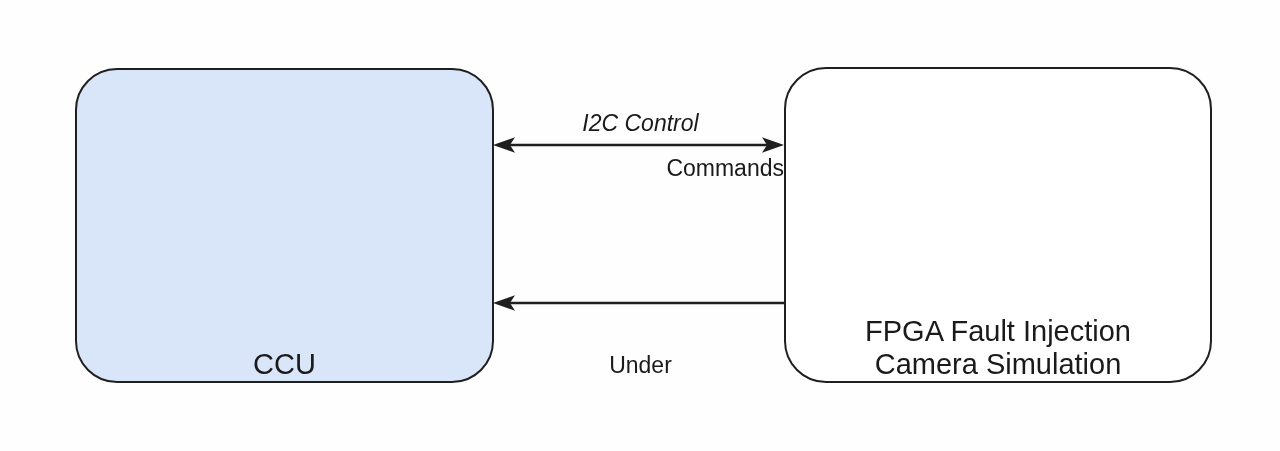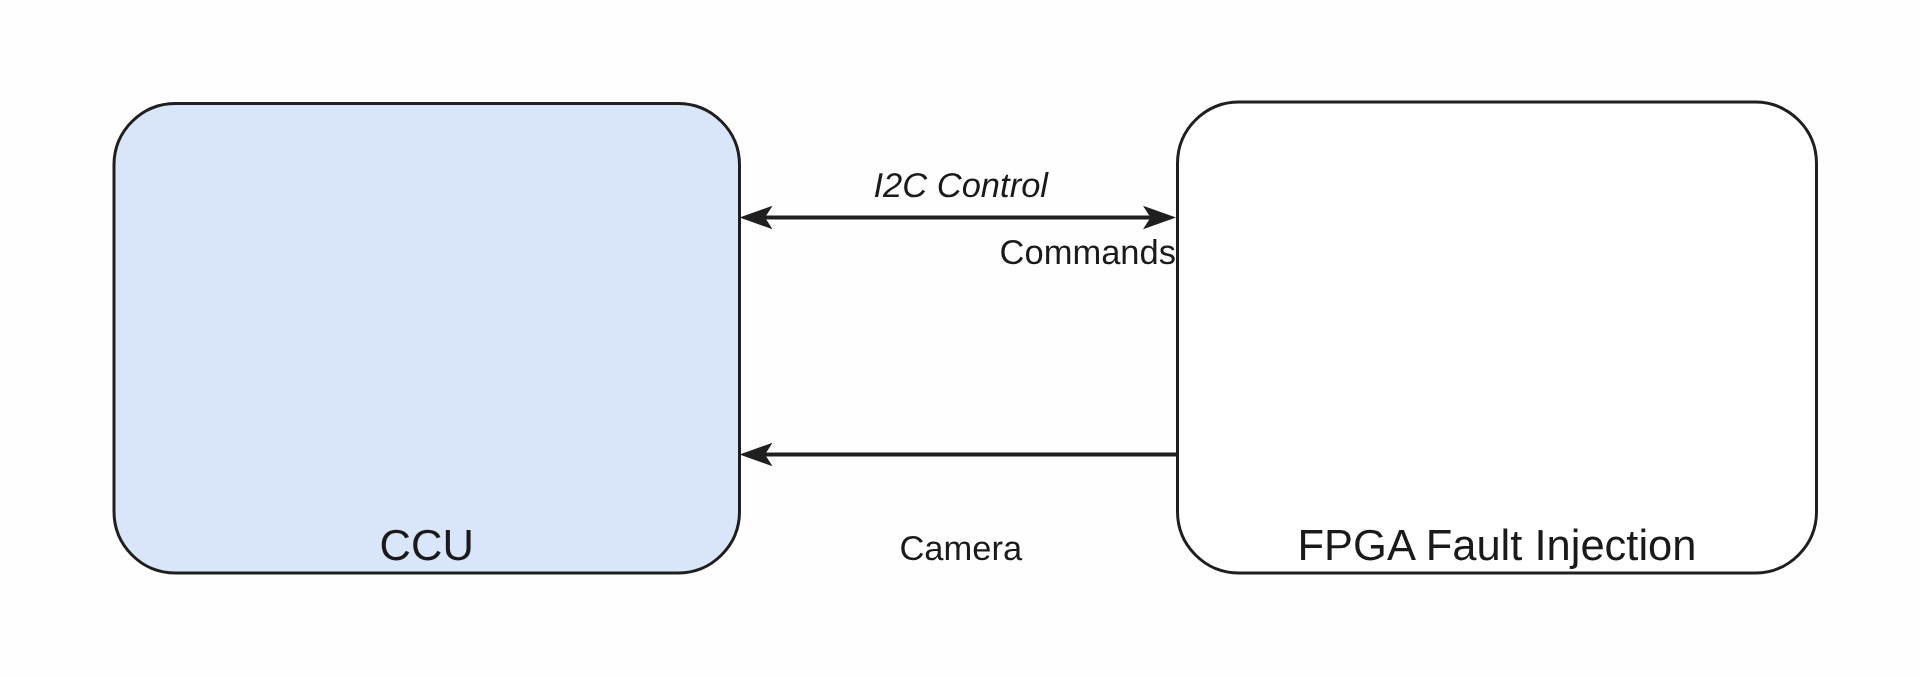--- a/index.html
+++ b/index.html
@@ -82,20 +82,21 @@
       <polygon points="493,303 515,295.2 510,303 515,310.8" fill="#1f1f1f"></polygon>
     </g>
   </svg>
 
   <div class="node node-ccu">
     <div>CCU</div>
   </div>
 
   <div class="node node-fpga">
     <div>FPGA Fault Injection</div>
+    <div>Camera Simulation</div>
   </div>
 
   <div class="edge-label label-i2c-line1">I2C Control</div>
   <div class="edge-label label-i2c-line2">Commands</div>
 
-  <div class="edge-label label-mipi-line2">Camera</div>
+  <div class="edge-label label-mipi-line2">Under</div>
 
 </div>
 
 </body></html>

